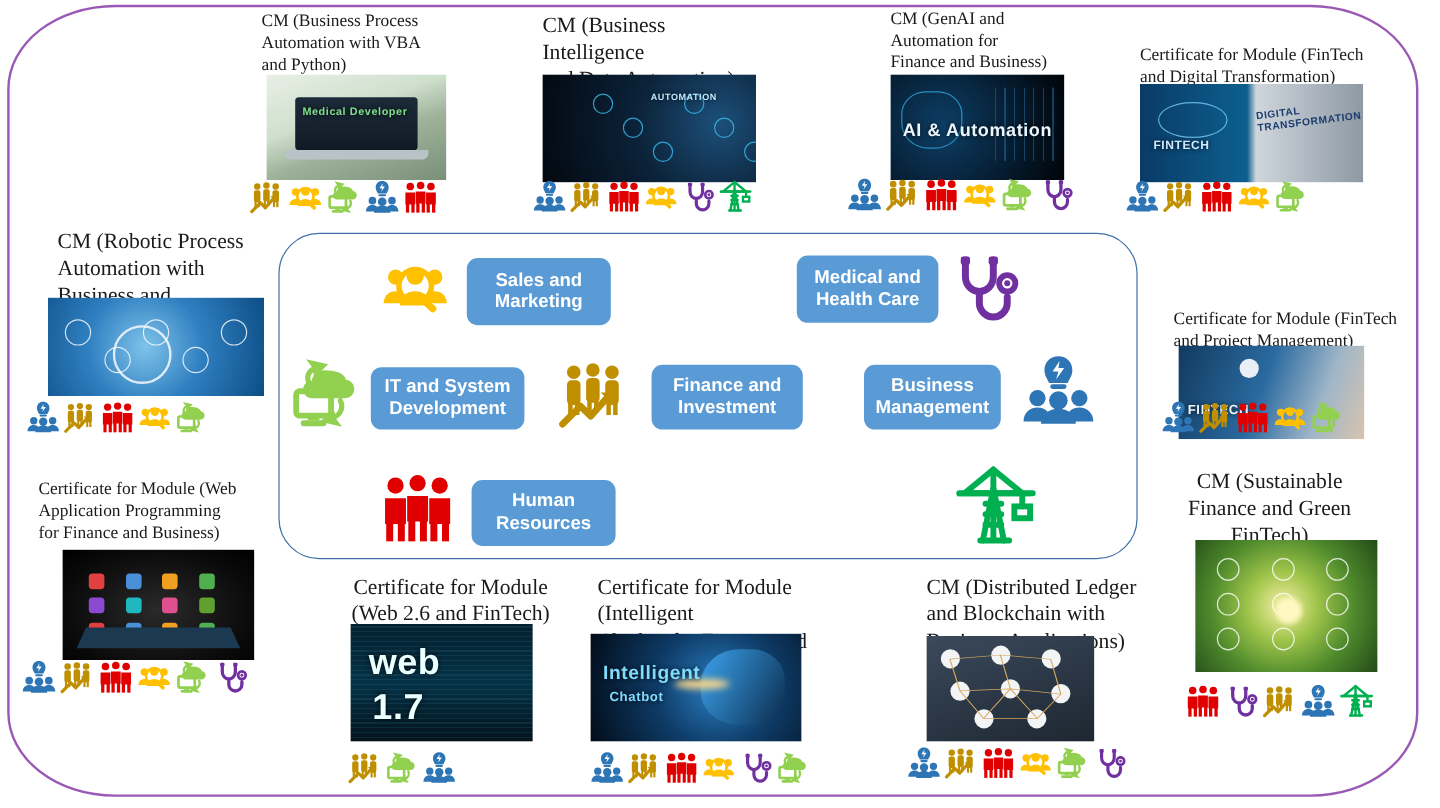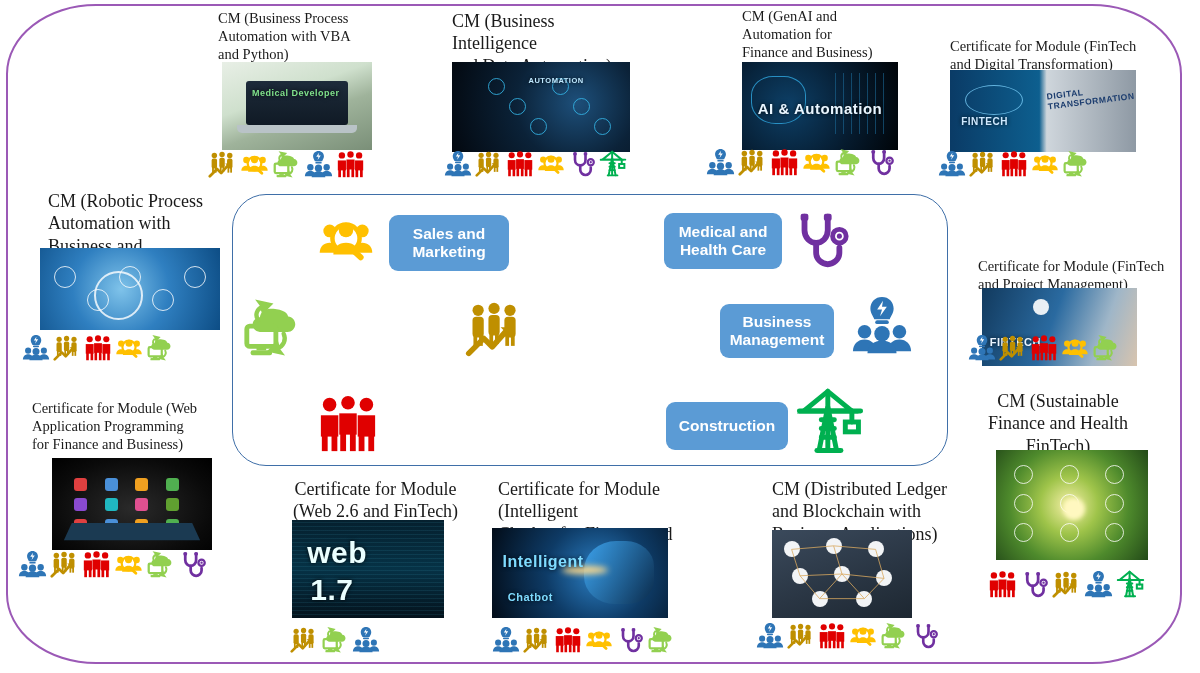--- a/index.html
+++ b/index.html
@@ -38,23 +38,28 @@
 </head>
 <body>
 
 <div id="outer-frame"></div>
 
 <div id="center-panel">
   <span class="pill" style="left:156px;top:20px;width:120px;height:56px;">Sales and
 Marketing</span>
   <span class="pill" style="left:431px;top:18px;width:118px;height:56px;">Medical and
 Health Care</span>
+  <span class="pill" style="left:76px;top:111px;width:128px;height:52px;">IT and System
+Development</span>
+  <span class="pill" style="left:310px;top:109px;width:126px;height:54px;">Finance and
+Investment</span>
   <span class="pill" style="left:487px;top:109px;width:114px;height:54px;">Business
 Management</span>
-  <span class="pill" style="left:433px;top:207px;width:122px;height:48px;">Construction</span>
+  <span class="pill" style="left:160px;top:205px;width:120px;height:55px;">Human
+Resources</span>
 <span style="position: absolute; left: 84px; top: 16px;">
       <svg class="ic" width="58" height="58" viewBox="0 0 64 64">
         <g fill="#ffc000">
           <circle cx="14" cy="22" r="7"></circle>
           <path d="M3 46c0-7 5-11 11-11s11 4 11 11z"></path>
           <circle cx="50" cy="22" r="7"></circle>
           <path d="M39 46c0-7 5-11 11-11s11 4 11 11z"></path>
           <circle cx="32" cy="21" r="8"></circle>
           <path d="M18 48c0-8 6-13 14-13s14 5 14 13z"></path>
           <circle cx="32" cy="30" r="15" fill="none" stroke="#ffc000" stroke-width="5"></circle>
@@ -242,21 +247,21 @@
           <path d="M42 23h18v22H42z"></path>
           <rect x="43" y="43" width="6" height="17"></rect>
           <rect x="53" y="43" width="6" height="17"></rect>
         </g>
       </svg>
     </span>
   </div>
 <div class="lbl sans" style="left: 452px; top: 10px; width: 190px;">CM (Business Intelligence
 and Data Automation)</div>
 <div class="thumb" style="left: 452px; top: 62px; width: 178px; height: 90px;">
-    <div class="inner" style="background: radial-gradient(circle at 70% 45%, rgb(29, 79, 122) 0%, rgb(11, 34, 56) 45%, rgb(3, 8, 15) 100%);">
+    <div class="inner" style="background: radial-gradient(circle at 70% 45%, rgb(29, 79, 122) 0%, rgb(11, 34, 56) 45%, rgb(3, 8, 15) 100%); padding-left: 32px;">
       <div style="position:absolute;left:20%;top:18%;width:15px;height:15px;border:1.3px solid #35b6e8;border-radius:50%;opacity:.85;"></div>
       <div style="position:absolute;left:32%;top:40%;width:15px;height:15px;border:1.3px solid #35b6e8;border-radius:50%;opacity:.85;"></div>
       <div style="position:absolute;left:44%;top:62%;width:15px;height:15px;border:1.3px solid #35b6e8;border-radius:50%;opacity:.85;"></div>
       <div style="position:absolute;left:56%;top:18%;width:15px;height:15px;border:1.3px solid #35b6e8;border-radius:50%;opacity:.85;"></div>
       <div style="position:absolute;left:68%;top:40%;width:15px;height:15px;border:1.3px solid #35b6e8;border-radius:50%;opacity:.85;"></div>
       <div style="position:absolute;left:80%;top:62%;width:15px;height:15px;border:1.3px solid #35b6e8;border-radius:50%;opacity:.85;"></div>
       <div class="cap" style="left:43%;top:16%;font-size:7.5px;color:#bfe9ff;">AUTOMATION</div>
     </div>
   </div>
 <div class="iconrow" style="left: 444px; top: 150px;">
@@ -350,21 +355,21 @@
           <path d="M20 58h22"></path>
           <path d="M24 30h12M24 38h12M24 46h12"></path>
           <path d="M22 58L30 18l8 40"></path>
         </g>
       </svg>
     </span>
   </div>
 <div class="lbl serif" style="left: 742px; top: 8px; width: 170px;">CM (GenAI and
 Automation for
 Finance and Business)</div>
-<div class="thumb" style="left: 742px; top: 62px; width: 156px; height: 88px;">
+<div class="thumb" style="left: 742px; top: 62px; width: 145px; height: 88px;">
     <div class="inner" style="background: radial-gradient(circle at 30% 50%, rgb(13, 63, 102) 0%, rgb(6, 28, 48) 55%, rgb(0, 4, 8) 100%);">
       <div style="position:absolute;left:6%;top:16%;width:34%;height:52%;border:1.5px solid #2fa8e0;border-radius:40% 40% 45% 45%;opacity:.8;"></div>
       <div style="position:absolute;left:55%;top:12%;width:40%;height:70%;background:repeating-linear-gradient(90deg,transparent 0 7px,#1c6e9e 7px 8px);opacity:.55;"></div>
       <div class="cap" style="left:50%;top:43%;transform:translateX(-50%);font-size:15px;color:#eaf6ff;white-space:nowrap;">AI &amp; Automation</div>
     </div>
   </div>
 <div class="iconrow" style="left: 706px; top: 148px;">
     <span>
       <svg class="ic" width="29" height="29" viewBox="0 0 64 64">
         <g fill="#2e75b6">
@@ -904,21 +909,21 @@
     </span>
   </div>
 <div class="lbl sans" style="left: 498px; top: 478px; width: 220px;">Certificate for Module (Intelligent
 Chatbot for Finance and Business
 Applications)</div>
 <div class="thumb" style="left: 492px; top: 528px; width: 176px; height: 90px;">
     <div class="inner" style="background: radial-gradient(circle at 60% 50%, rgb(43, 127, 196) 0%, rgb(14, 59, 102) 45%, rgb(2, 12, 24) 100%);">
       <div style="position:absolute;left:52%;top:14%;width:40%;height:70%;background:linear-gradient(120deg,#3fa9f5,#0a2a4a);border-radius:46% 40% 38% 44%;opacity:.9;"></div>
       <div style="position:absolute;left:40%;top:42%;width:26%;height:9%;background:#ffd98a;filter:blur(3px);border-radius:50%;"></div>
       <div class="cap" style="left:6%;top:28%;font-size:16px;color:#7fdcff;">Intelligent</div>
-      <div class="cap" style="left:9%;top:52%;font-size:11px;color:#7fdcff;margin-top:16px;">Chatbot</div>
+      <div class="cap" style="left:9%;top:52%;font-size:11px;color:#7fdcff;">Chatbot</div>
     </div>
   </div>
 <div class="iconrow" style="left: 492px; top: 626px;">
     <span>
       <svg class="ic" width="28" height="28" viewBox="0 0 64 64">
         <g fill="#2e75b6">
           <circle cx="14" cy="38" r="7"></circle>
           <path d="M2 58c0-7 5-12 12-12s12 5 12 12z"></path>
           <circle cx="50" cy="38" r="7"></circle>
           <path d="M38 58c0-7 5-12 12-12s12 5 12 12z"></path>
@@ -1116,21 +1121,21 @@
           <path d="M28 35v10c0 7 6 12 12 12s12-5 12-12v-5"></path>
         </g>
         <circle cx="52" cy="28" r="7" fill="none" stroke="#7030a0" stroke-width="5"></circle>
         <circle cx="52" cy="28" r="2.6" fill="#7030a0"></circle>
         <rect x="12" y="5" width="8" height="7" rx="2" fill="#7030a0"></rect>
         <rect x="36" y="5" width="8" height="7" rx="2" fill="#7030a0"></rect>
       </svg>
     </span>
   </div>
 <div class="lbl sans" style="left: 968px; top: 390px; width: 180px; text-align: center;">CM (Sustainable
-Finance and Health
+Finance and Green
 FinTech)</div>
 <div class="thumb" style="left: 996px; top: 450px; width: 152px; height: 110px;">
     <div class="inner" style="background: radial-gradient(circle at 48% 50%, rgb(246, 240, 168) 0%, rgb(159, 196, 74) 30%, rgb(78, 138, 44) 62%, rgb(35, 74, 24) 100%);">
       <div style="position:absolute;left:12%;top:14%;width:17px;height:17px;border:1.3px solid #ffffffcc;border-radius:50%;"></div>
       <div style="position:absolute;left:42%;top:14%;width:17px;height:17px;border:1.3px solid #ffffffcc;border-radius:50%;"></div>
       <div style="position:absolute;left:72%;top:14%;width:17px;height:17px;border:1.3px solid #ffffffcc;border-radius:50%;"></div>
       <div style="position:absolute;left:12%;top:40%;width:17px;height:17px;border:1.3px solid #ffffffcc;border-radius:50%;"></div>
       <div style="position:absolute;left:42%;top:40%;width:17px;height:17px;border:1.3px solid #ffffffcc;border-radius:50%;"></div>
       <div style="position:absolute;left:72%;top:40%;width:17px;height:17px;border:1.3px solid #ffffffcc;border-radius:50%;"></div>
       <div style="position:absolute;left:12%;top:66%;width:17px;height:17px;border:1.3px solid #ffffffcc;border-radius:50%;"></div>

